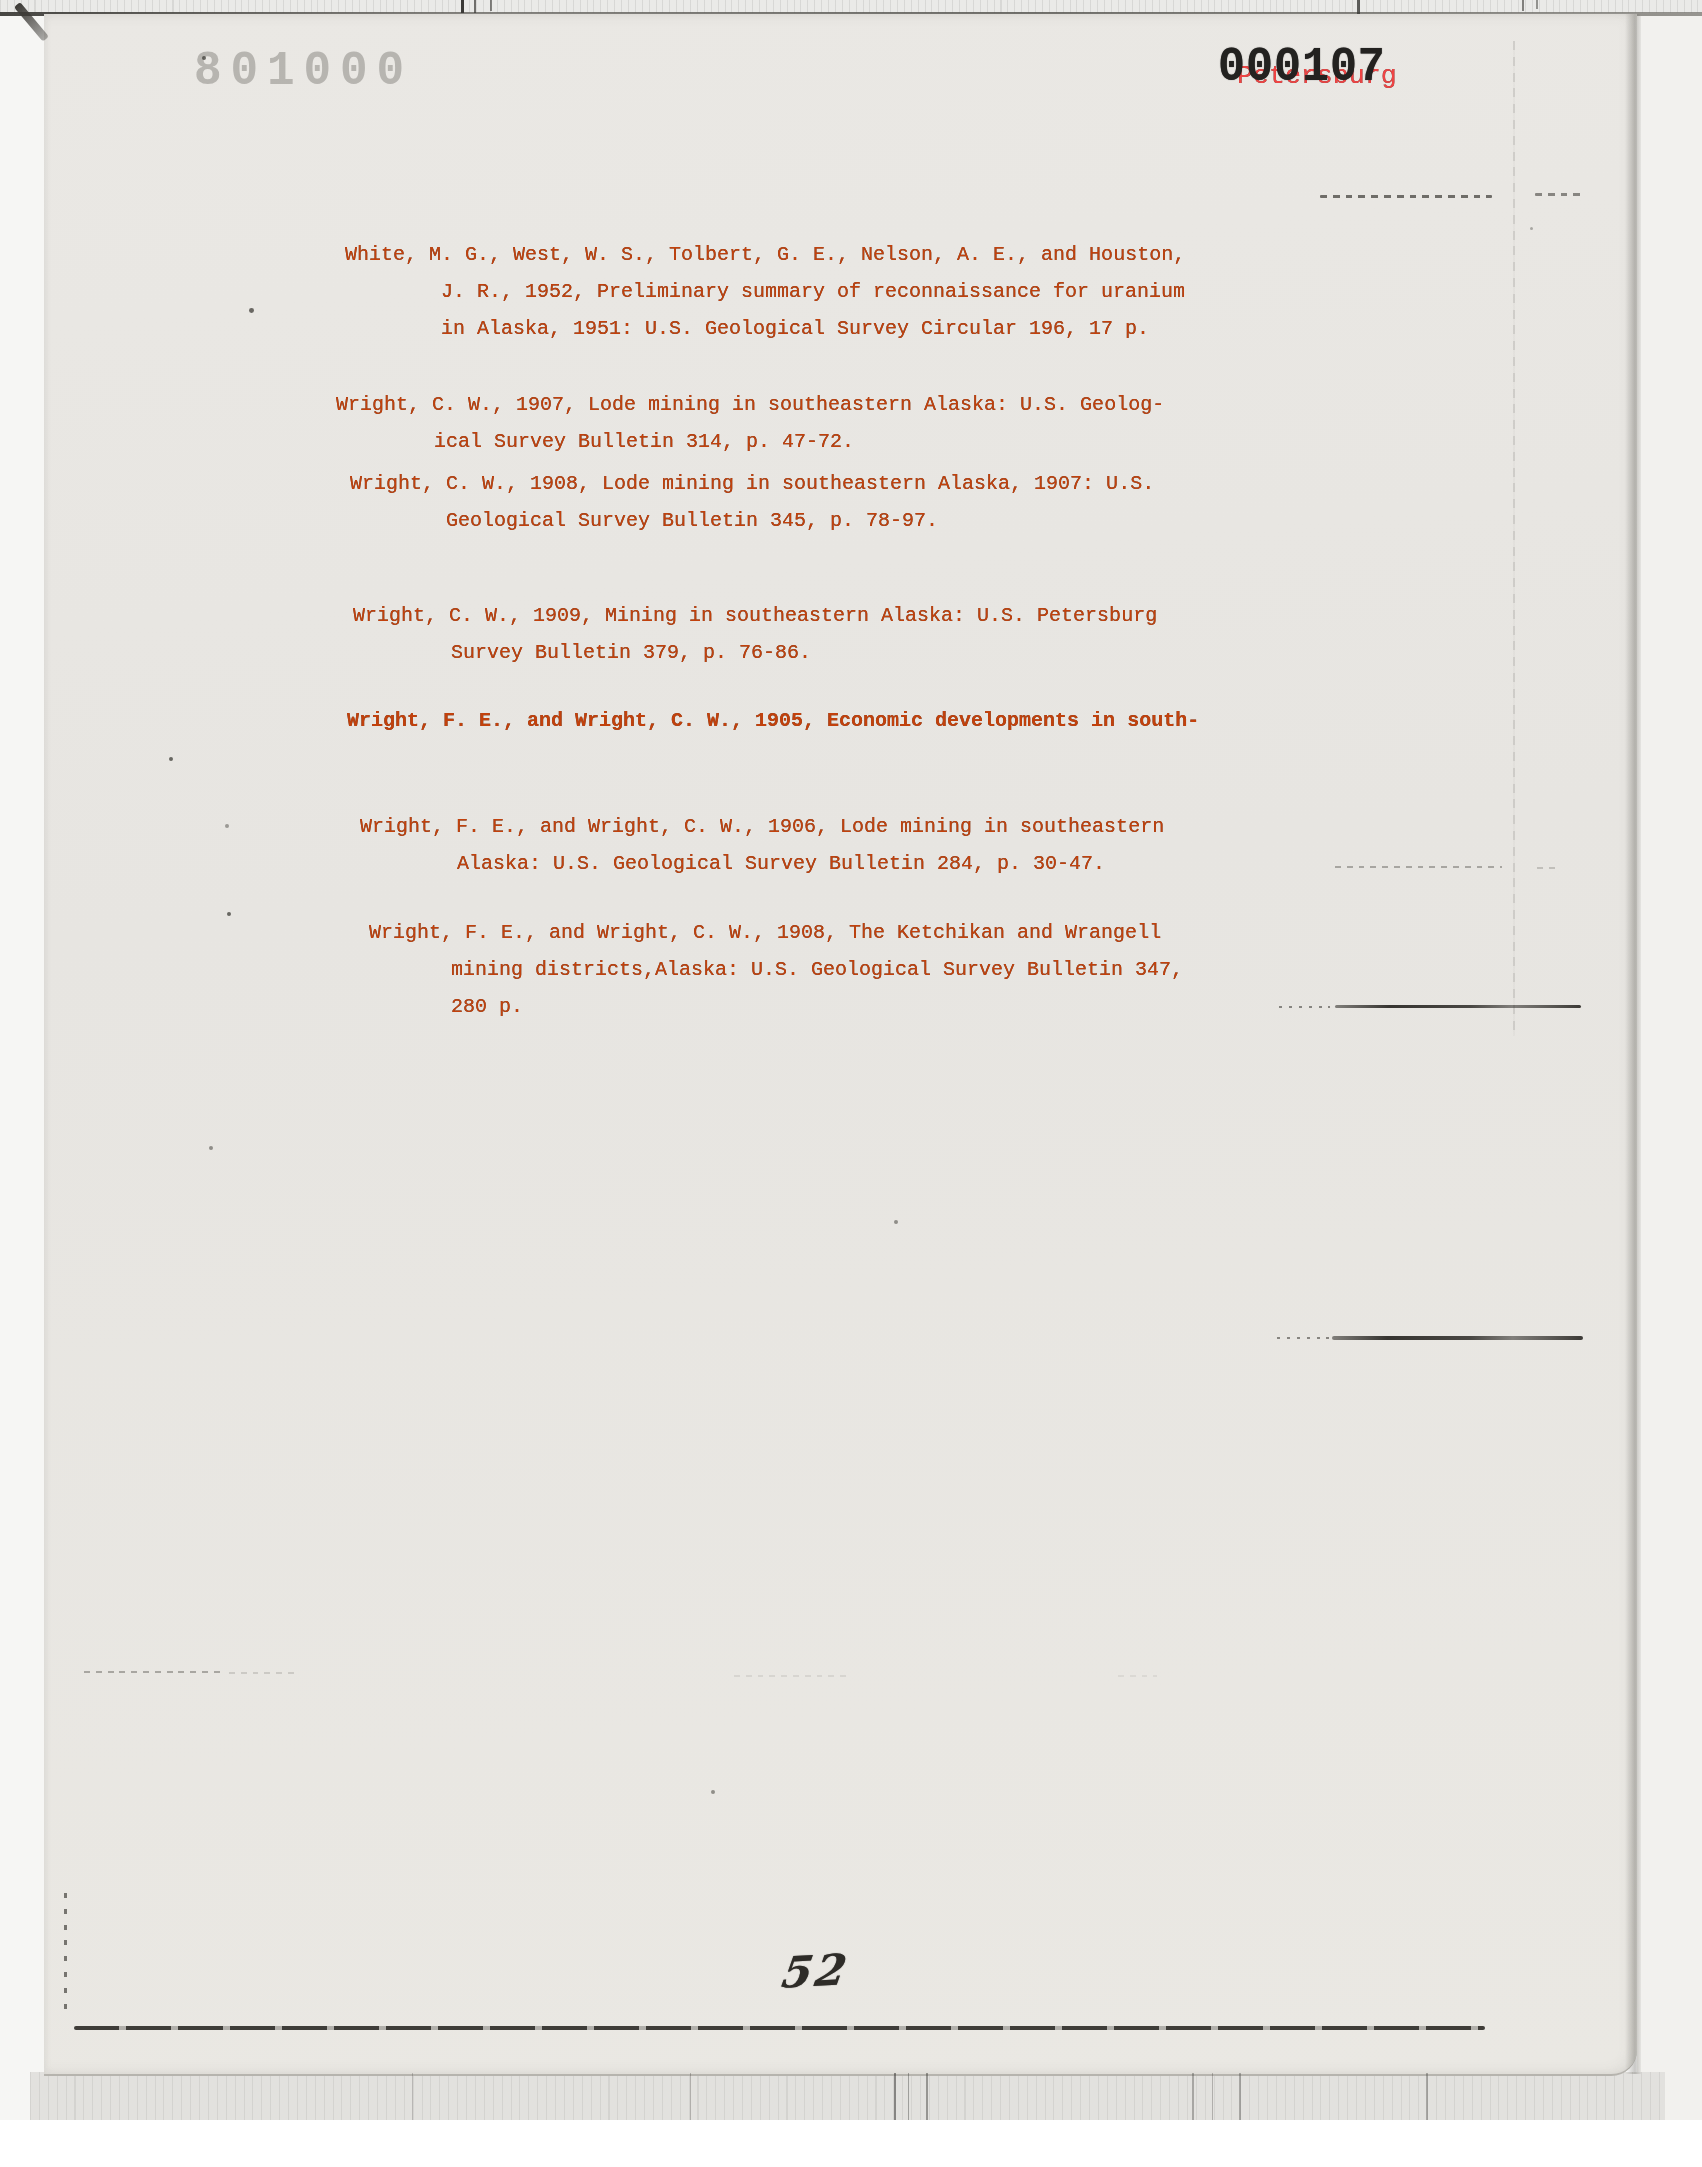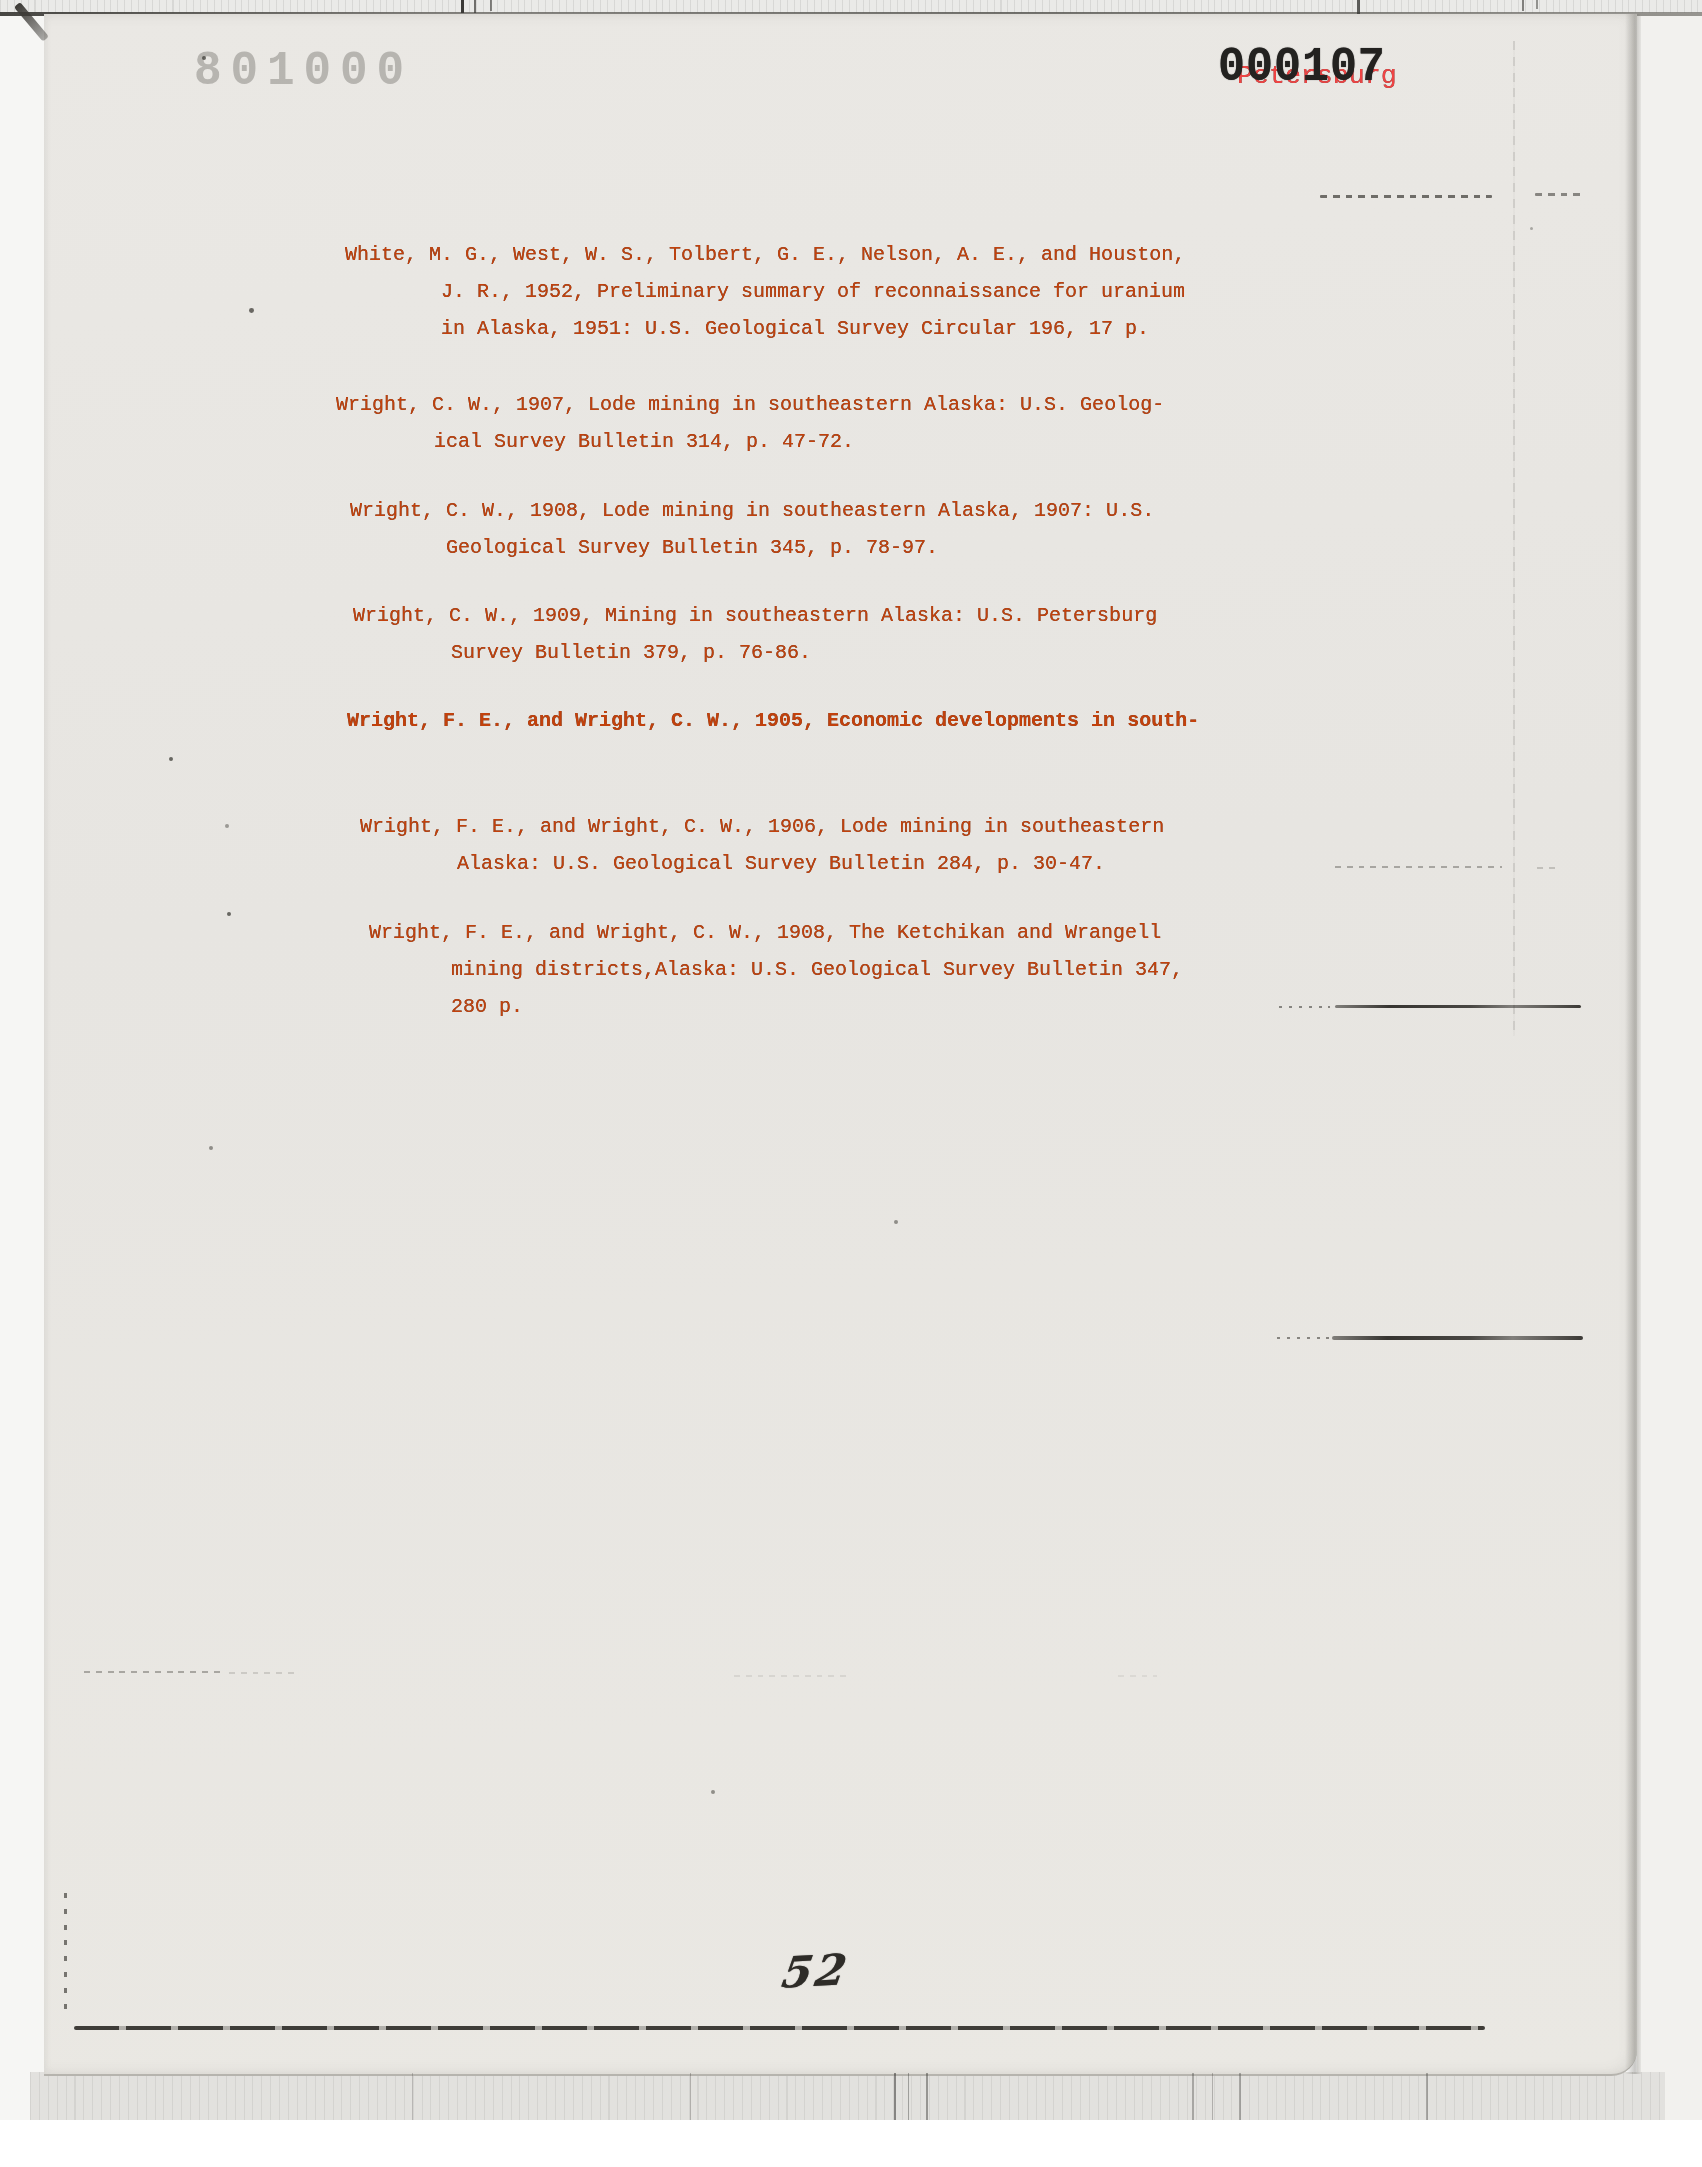--- a/index.html
+++ b/index.html
@@ -154,21 +154,21 @@
 <div class="fold-line"></div>
 <div class="corner-mark"></div>
 
 <div class="stamp-faint">801000</div>
 <div class="stamp-dark">000107</div>
 <div class="location-label">Petersburg</div>
 
 <div id="refs">
     <div class="ref-entry" style="left: 345px; top: 236px;"><span class="ref-line">White, M. G., West, W. S., Tolbert, G. E., Nelson, A. E., and Houston,</span><span class="ref-line" style="padding-left: 96px;">J. R., 1952, Preliminary summary of reconnaissance for uranium</span><span class="ref-line" style="padding-left: 96px;">in Alaska, 1951: U.S. Geological Survey Circular 196, 17 p.</span></div>
     <div class="ref-entry" style="left: 326px; top: 386px; margin-left: 10px;"><span class="ref-line">Wright, C. W., 1907, Lode mining in southeastern Alaska: U.S. Geolog-</span><span class="ref-line" style="padding-left: 98px;">ical Survey Bulletin 314, p. 47-72.</span></div>
-    <div class="ref-entry" style="left: 350px; top: 492px;"><span class="ref-line">Wright, C. W., 1908, Lode mining in southeastern Alaska, 1907: U.S.</span><span class="ref-line" style="padding-left: 96px;">Geological Survey Bulletin 345, p. 78-97.</span></div>
+    <div class="ref-entry" style="left: 350px; top: 465px;"><span class="ref-line">Wright, C. W., 1908, Lode mining in southeastern Alaska, 1907: U.S.</span><span class="ref-line" style="padding-left: 96px;">Geological Survey Bulletin 345, p. 78-97.</span></div>
     <div class="ref-entry" style="left: 353px; top: 597px;"><span class="ref-line">Wright, C. W., 1909, Mining in southeastern Alaska: U.S. Petersburg</span><span class="ref-line" style="padding-left: 98px;">Survey Bulletin 379, p. 76-86.</span></div>
     <div class="ref-entry" style="left: 347px; top: 702px; font-weight: bold;"><span class="ref-line">Wright, F. E., and Wright, C. W., 1905, Economic developments in south-</span></div>
     <div class="ref-entry" style="left: 360px; top: 808px;"><span class="ref-line">Wright, F. E., and Wright, C. W., 1906, Lode mining in southeastern</span><span class="ref-line" style="padding-left: 97px;">Alaska: U.S. Geological Survey Bulletin 284, p. 30-47.</span></div>
     <div class="ref-entry" style="left: 369px; top: 914px;"><span class="ref-line">Wright, F. E., and Wright, C. W., 1908, The Ketchikan and Wrangell</span><span class="ref-line" style="padding-left: 82px;">mining districts,Alaska: U.S. Geological Survey Bulletin 347,</span><span class="ref-line" style="padding-left: 82px;">280 p.</span></div>
   </div>
 
 <div class="page-number">52</div>
 
 <div class="art dash-line" style="left:1320px;top:195px;width:172px;"></div>
 <div class="art dash-line" style="left:1535px;top:193px;width:47px;opacity:.8;"></div>

